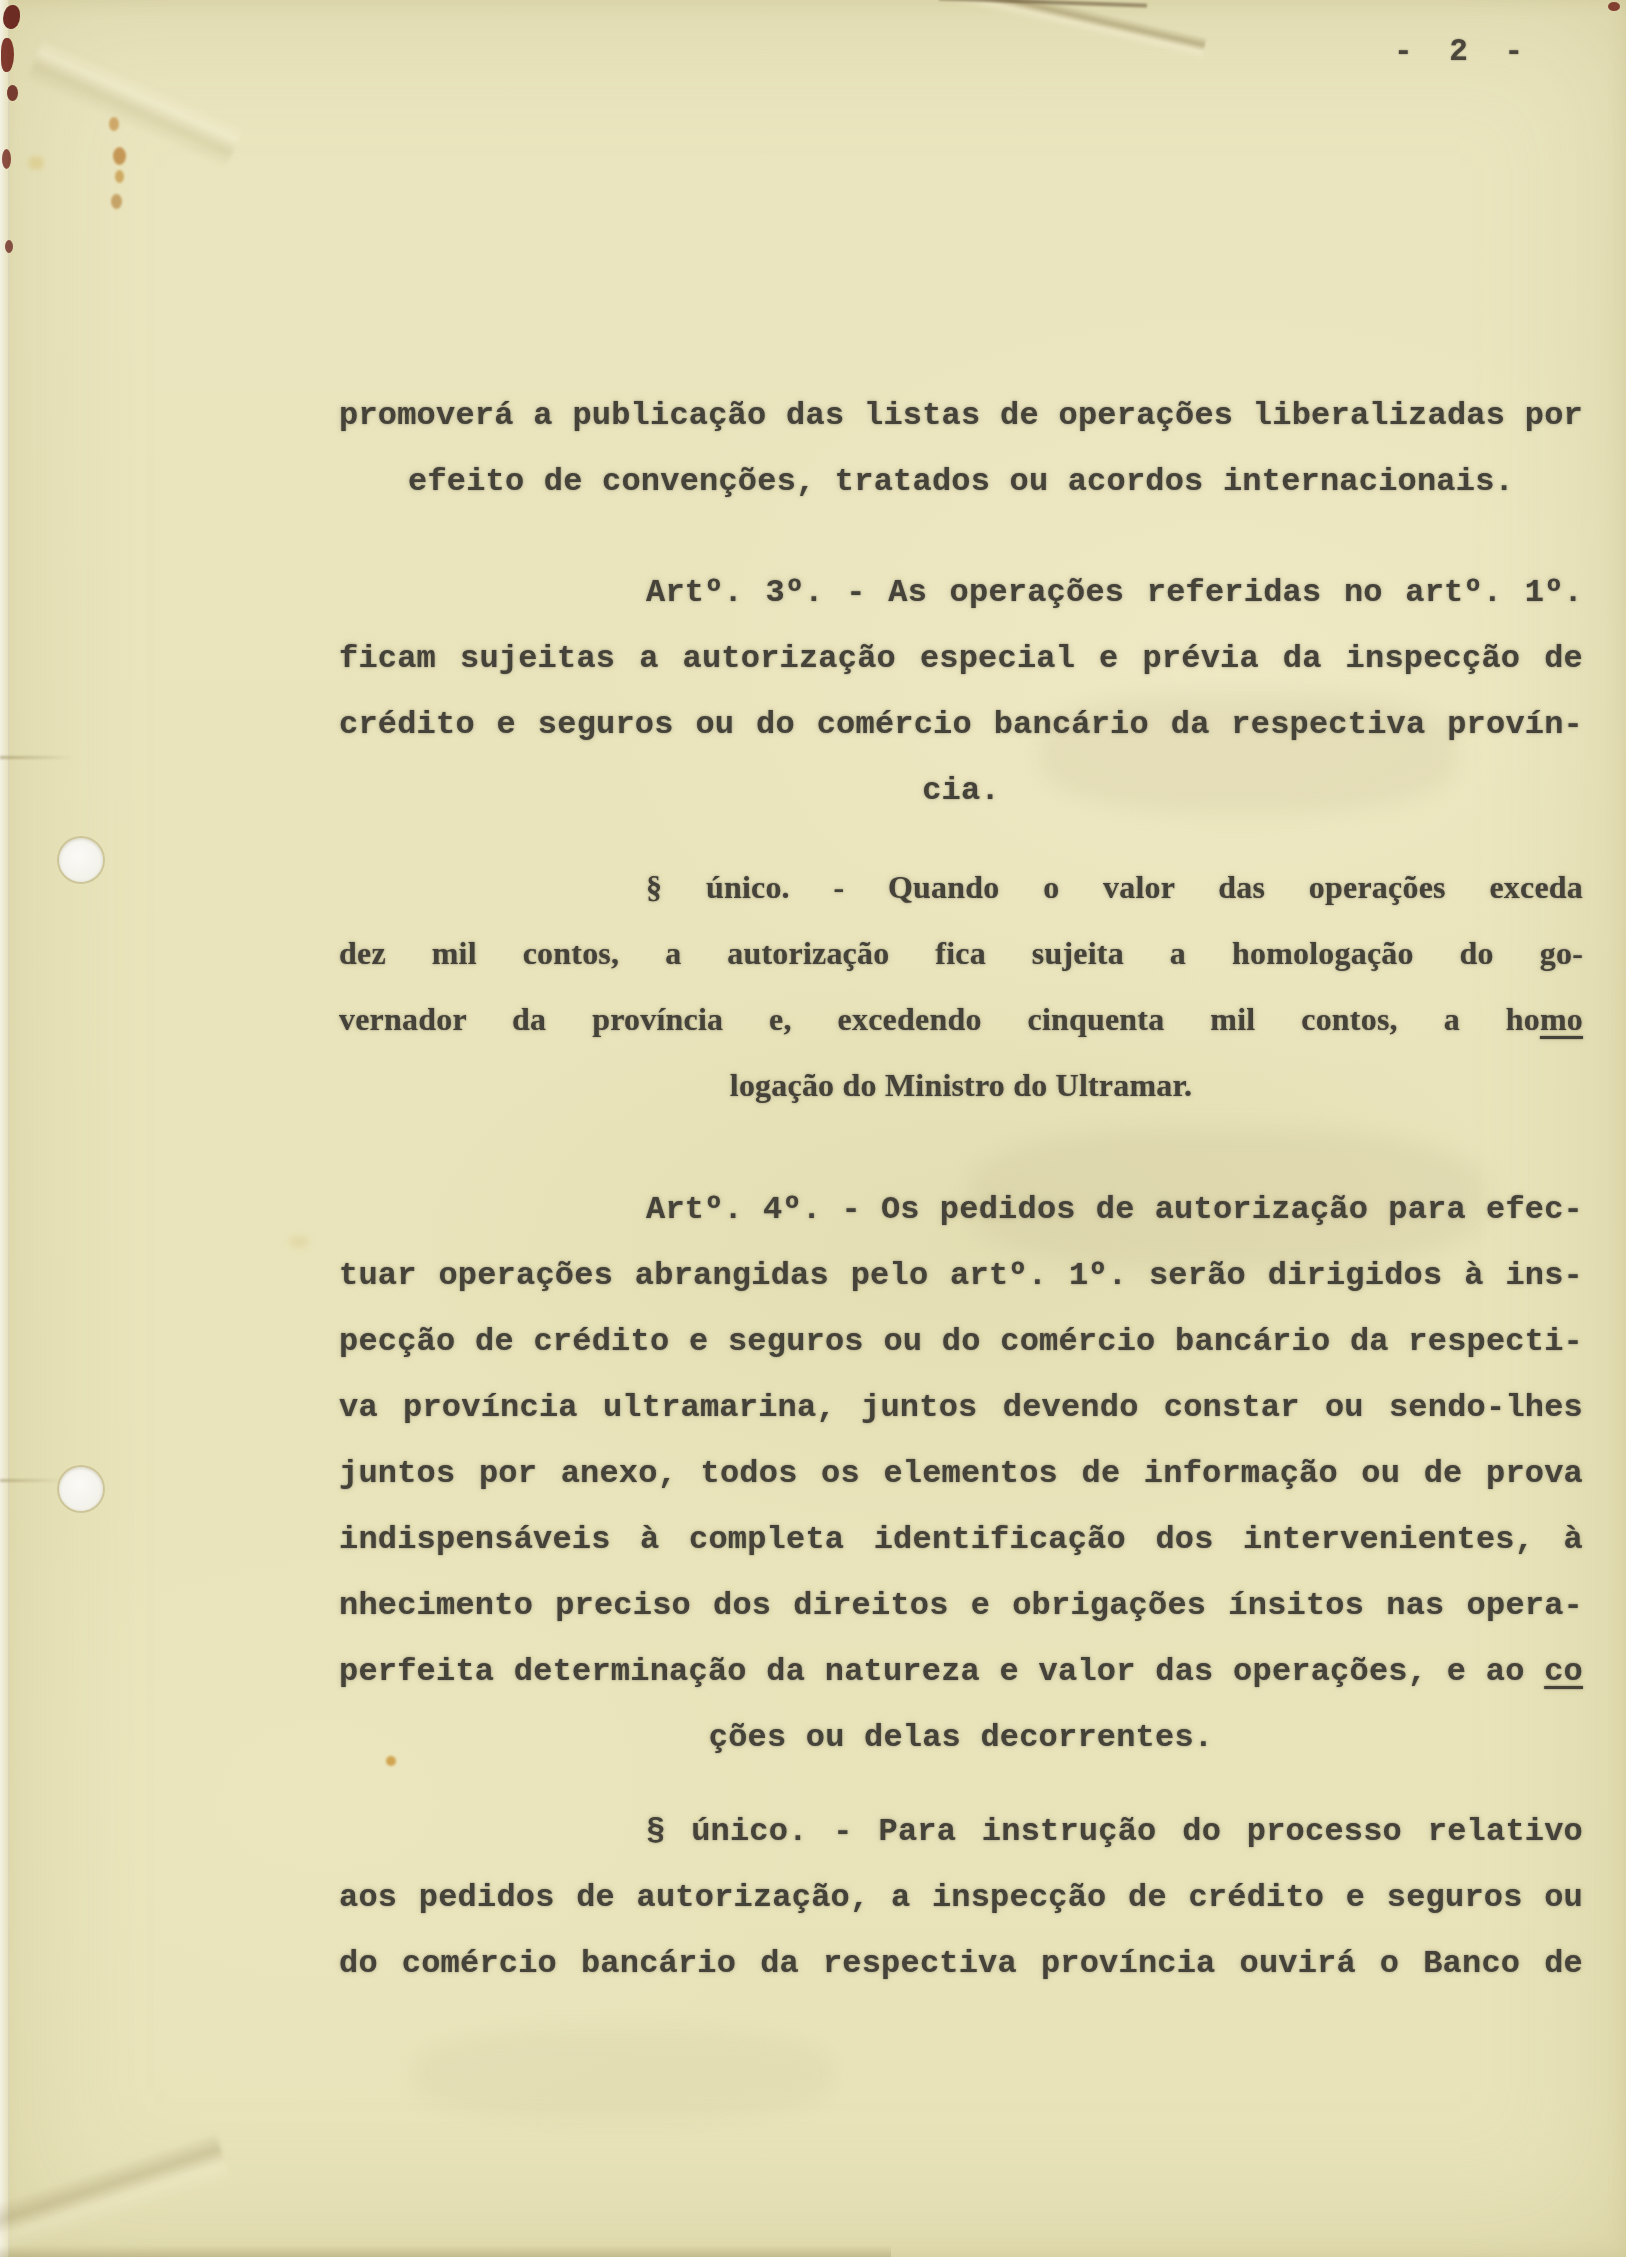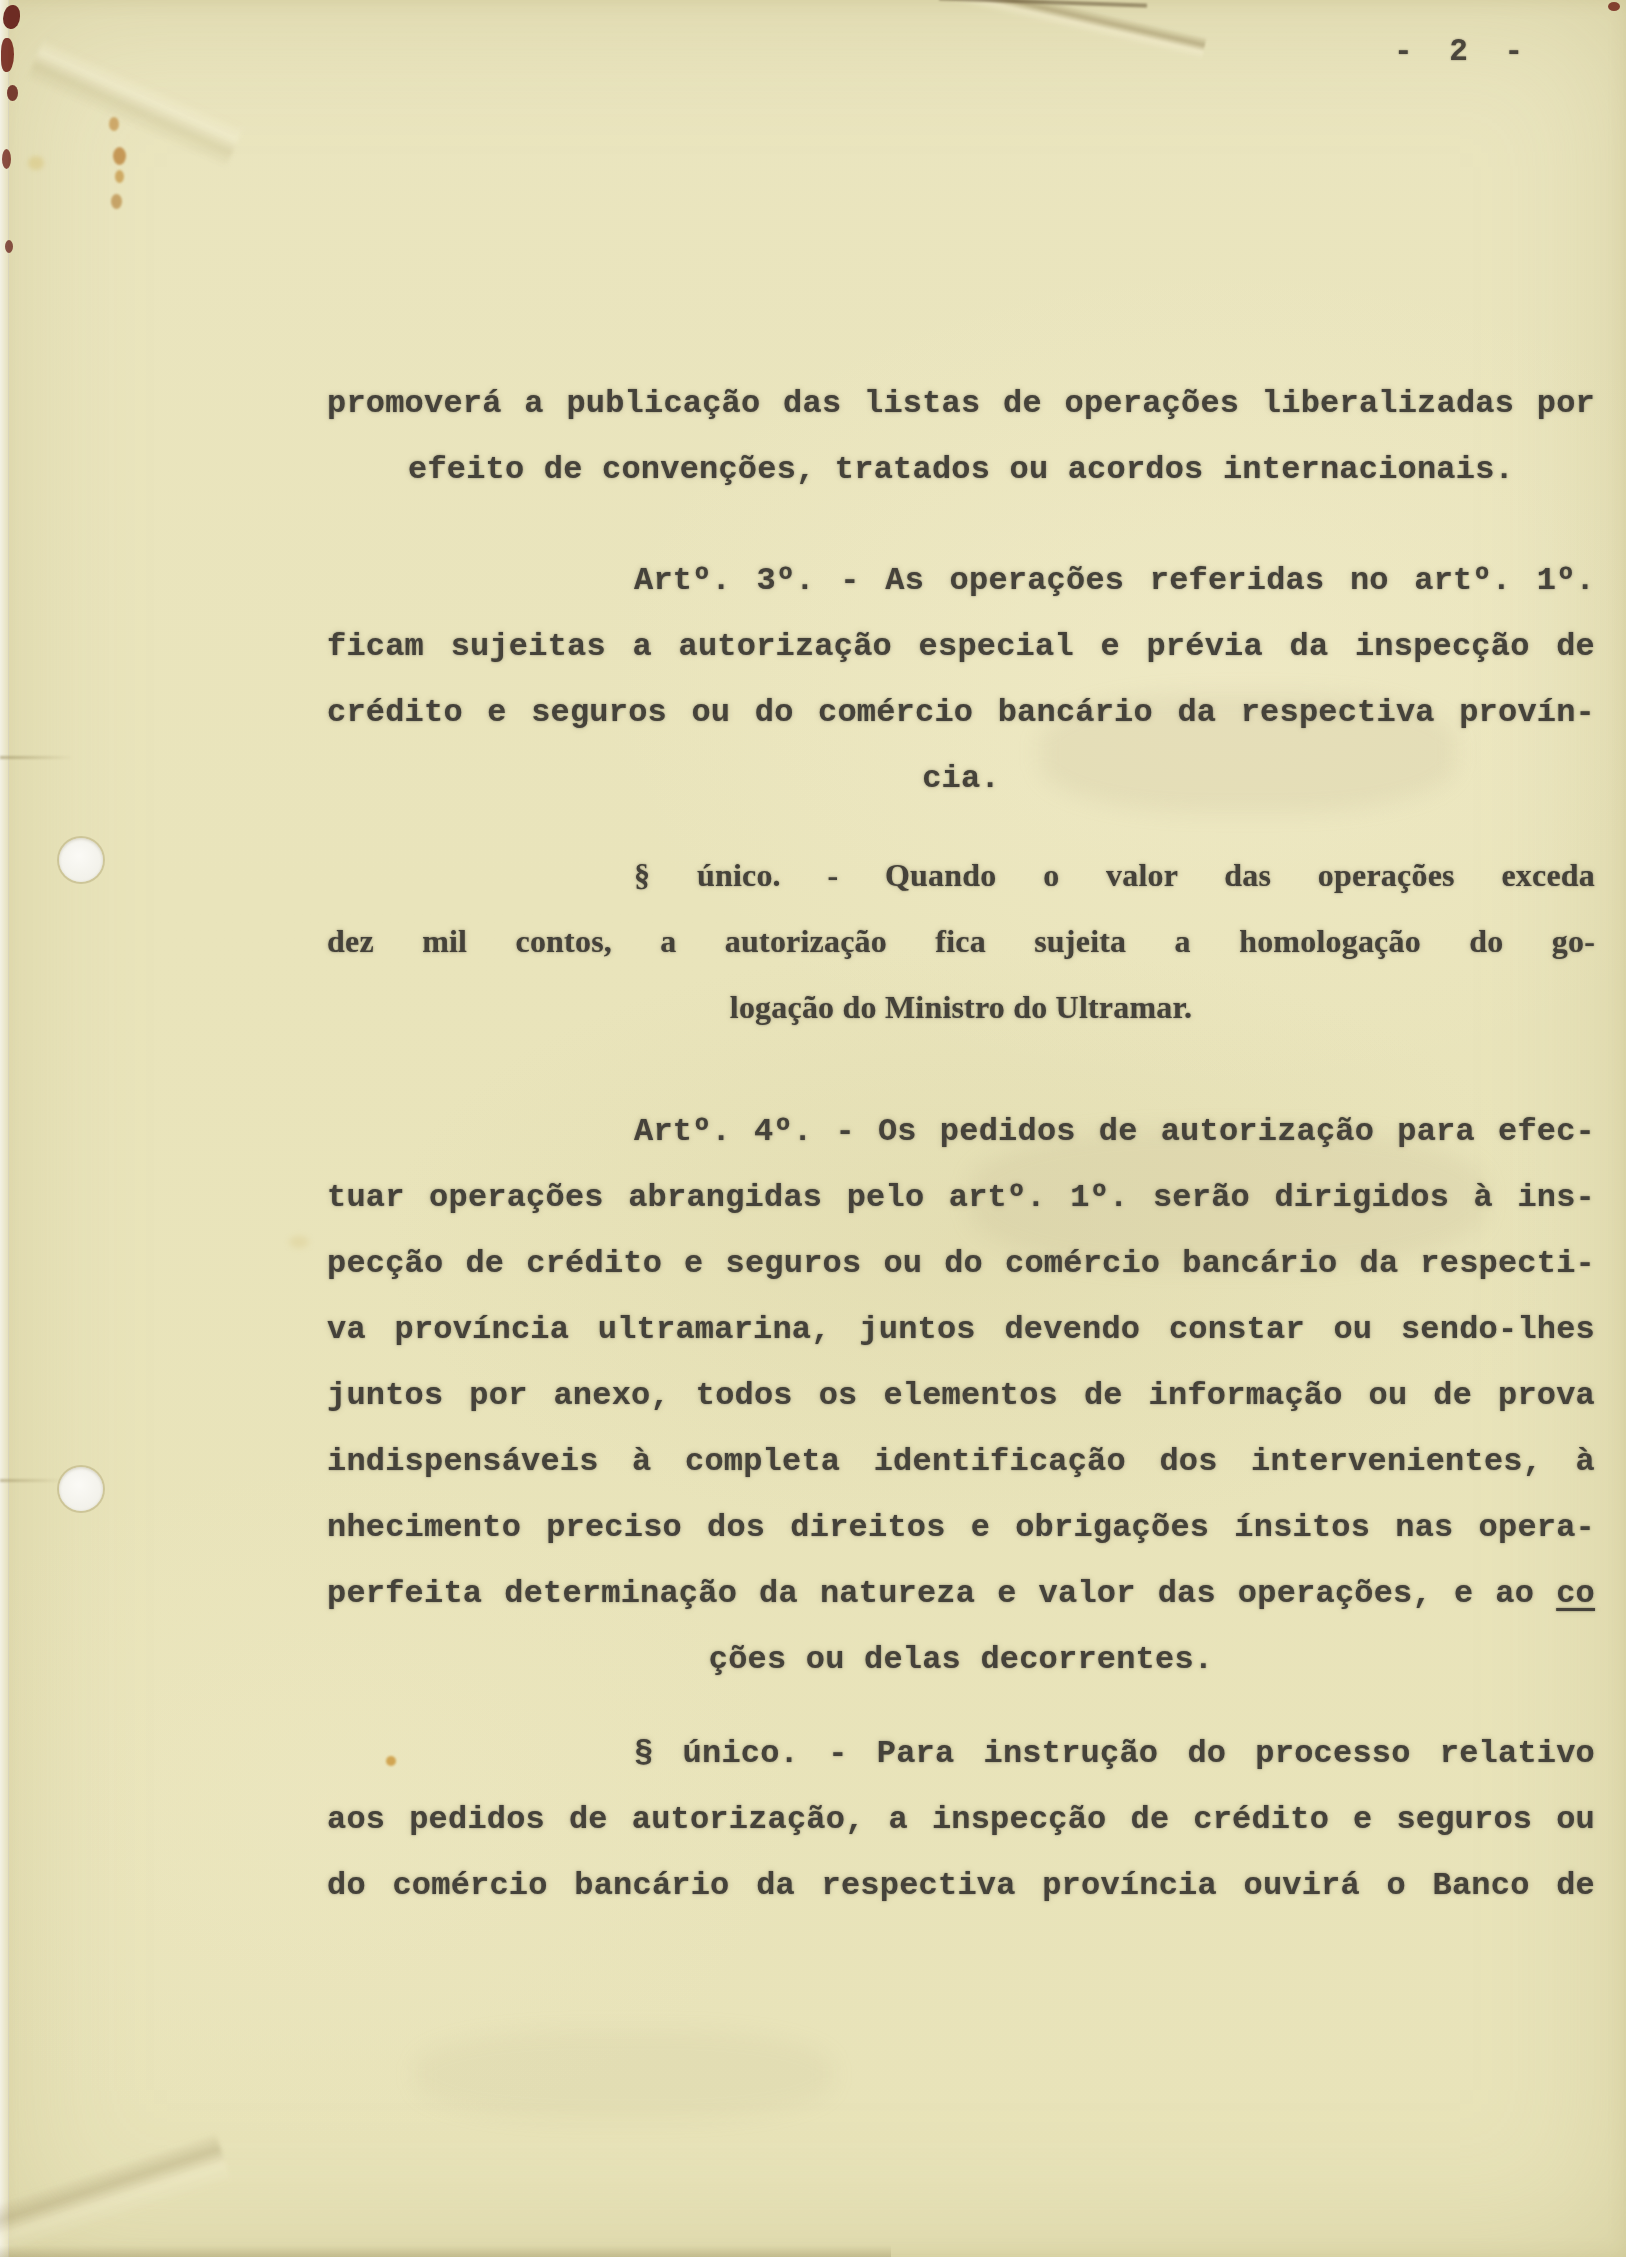--- a/index.html
+++ b/index.html
@@ -23,21 +23,21 @@
     background:linear-gradient(90deg,#f3f1e4 0%,#e6e1bd 100%);
     border-right:1px solid rgba(140,128,85,.25);}
   
   .textblock{
     position:absolute;left:327px;top:371px;width:1268px;
     font-size:32px;font-weight:bold;line-height:66px;
     color:#45423a;
     text-shadow:0 0 2px rgba(70,64,50,.55), 0 0 6px rgba(90,82,62,.18);
     letter-spacing:0.2px;
   }
-  .para{margin:0;}
+  .para{margin:12px;}
   .para:nth-child(2){margin-top:45px;}
   .para:nth-child(3){margin-top:30px;font-family:Liberation Serif, serif;}
   .para:nth-child(4){margin-top:59px;}
   .para:nth-child(5){margin-top:28px;}
   .line{white-space:nowrap;text-align:center;}
   .line.just{white-space:normal;text-align:justify;text-align-last:justify;}
   .indent .line.first{margin-left:307px;}
   .u{text-decoration:underline;text-underline-offset:6px;}
   
   .pagenum{
@@ -146,20 +146,21 @@
       </div>
       <div class="para indent">
         <div class="line just first">Artº. 3º. - As operações referidas no artº. 1º.</div>
         <div class="line just">ficam sujeitas a autorização especial e prévia da inspecção de</div>
         <div class="line just">crédito e seguros ou do comércio bancário da respectiva provín-</div>
         <div class="line">cia.</div>
       </div>
       <div class="para indent">
         <div class="line just first">§ único. - Quando o valor das operações exceda</div>
         <div class="line just">dez mil contos, a autorização fica sujeita a homologação do go-</div>
+        <div class="line just">vernador da província e, excedendo cinquenta mil contos, a ho<span class="u">mo</span></div>
         <div class="line">logação do Ministro do Ultramar.</div>
       </div>
       <div class="para indent">
         <div class="line just first">Artº. 4º. - Os pedidos de autorização para efec-</div>
         <div class="line just">tuar operações abrangidas pelo artº. 1º. serão dirigidos à ins-</div>
         <div class="line just">pecção de crédito e seguros ou do comércio bancário da respecti-</div>
         <div class="line just">va província ultramarina, juntos devendo constar ou sendo-lhes</div>
         <div class="line just">juntos por anexo, todos os elementos de informação ou de prova</div>
         <div class="line just">indispensáveis à completa identificação dos intervenientes, à</div>
         <div class="line just">nhecimento preciso dos direitos e obrigações ínsitos nas opera-</div>

